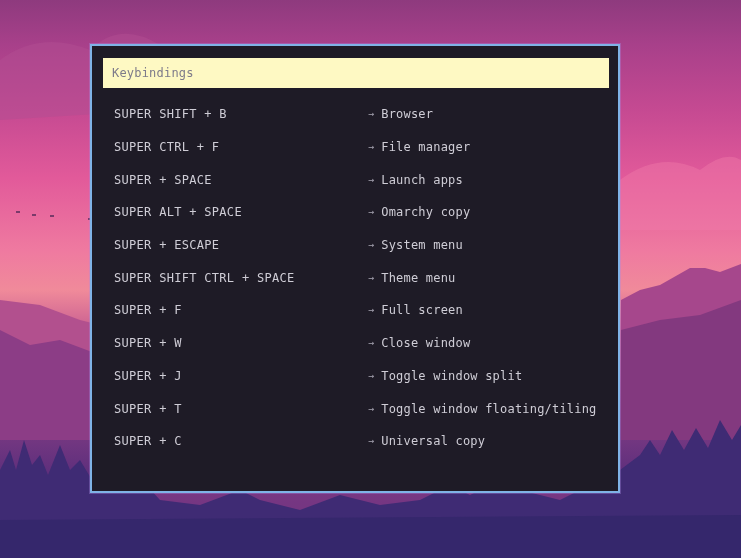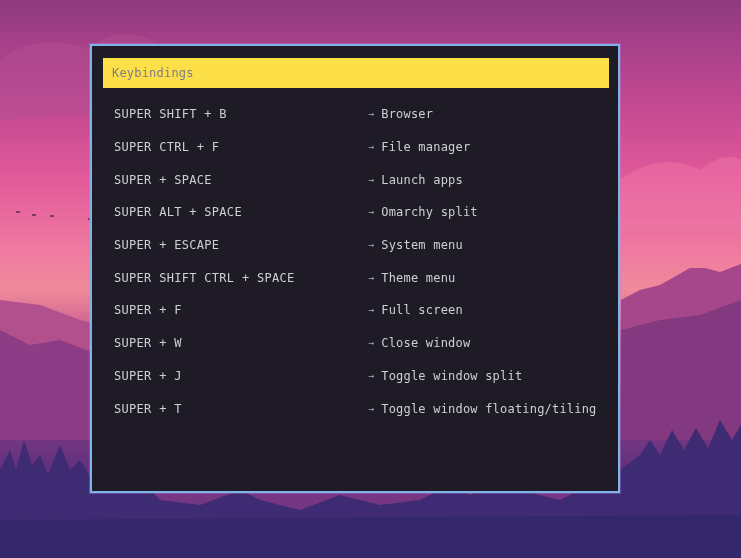--- a/index.html
+++ b/index.html
@@ -16,21 +16,21 @@
   .window {
     position:absolute; left:90px; top:44px; width:530px; height:449px;
     box-sizing:border-box;
     background:#1e1b26;
     border:2px solid #7fb3e6;
     box-shadow: 0 0 0 1px rgba(170,140,230,0.35);
     z-index:2;
   }
   .header {
     position:absolute; left:11px; top:12px; width:506px; height:30px;
-    background:#fde047;
+    background:#fef9c3;
     box-sizing:border-box; padding-left:9px;
     display:flex; align-items:center;
   }
   .header-title { color:#7e7b8a; font-size:12px; letter-spacing:0.2px; }
 
   .rows { position:absolute; left:0; top:52px; width:100%; }
   .row {
     position:relative; height:32.7px; display:flex; align-items:center;
     font-size:12px; color:#cfcdd6;
   }
@@ -80,21 +80,21 @@
     <div class="row">
       <span class="keys">SUPER CTRL + F</span>
       <span class="action"><span class="arrow">→</span><span class="label">File manager</span></span>
     </div>
     <div class="row">
       <span class="keys">SUPER + SPACE</span>
       <span class="action"><span class="arrow">→</span><span class="label">Launch apps</span></span>
     </div>
     <div class="row">
       <span class="keys">SUPER ALT + SPACE</span>
-      <span class="action"><span class="arrow">→</span><span class="label">Omarchy split</span></span>
+      <span class="action"><span class="arrow">→</span><span class="label">Omarchy copy</span></span>
     </div>
     <div class="row">
       <span class="keys">SUPER + ESCAPE</span>
       <span class="action"><span class="arrow">→</span><span class="label">System menu</span></span>
     </div>
     <div class="row">
       <span class="keys">SUPER SHIFT CTRL + SPACE</span>
       <span class="action"><span class="arrow">→</span><span class="label">Theme menu</span></span>
     </div>
     <div class="row">
@@ -106,14 +106,18 @@
       <span class="action"><span class="arrow">→</span><span class="label">Close window</span></span>
     </div>
     <div class="row">
       <span class="keys">SUPER + J</span>
       <span class="action"><span class="arrow">→</span><span class="label">Toggle window split</span></span>
     </div>
     <div class="row">
       <span class="keys">SUPER + T</span>
       <span class="action"><span class="arrow">→</span><span class="label">Toggle window floating/tiling</span></span>
     </div>
+    <div class="row">
+      <span class="keys">SUPER + C</span>
+      <span class="action"><span class="arrow">→</span><span class="label">Universal copy</span></span>
+    </div>
   </div>
 </div>
 
 </body></html>

